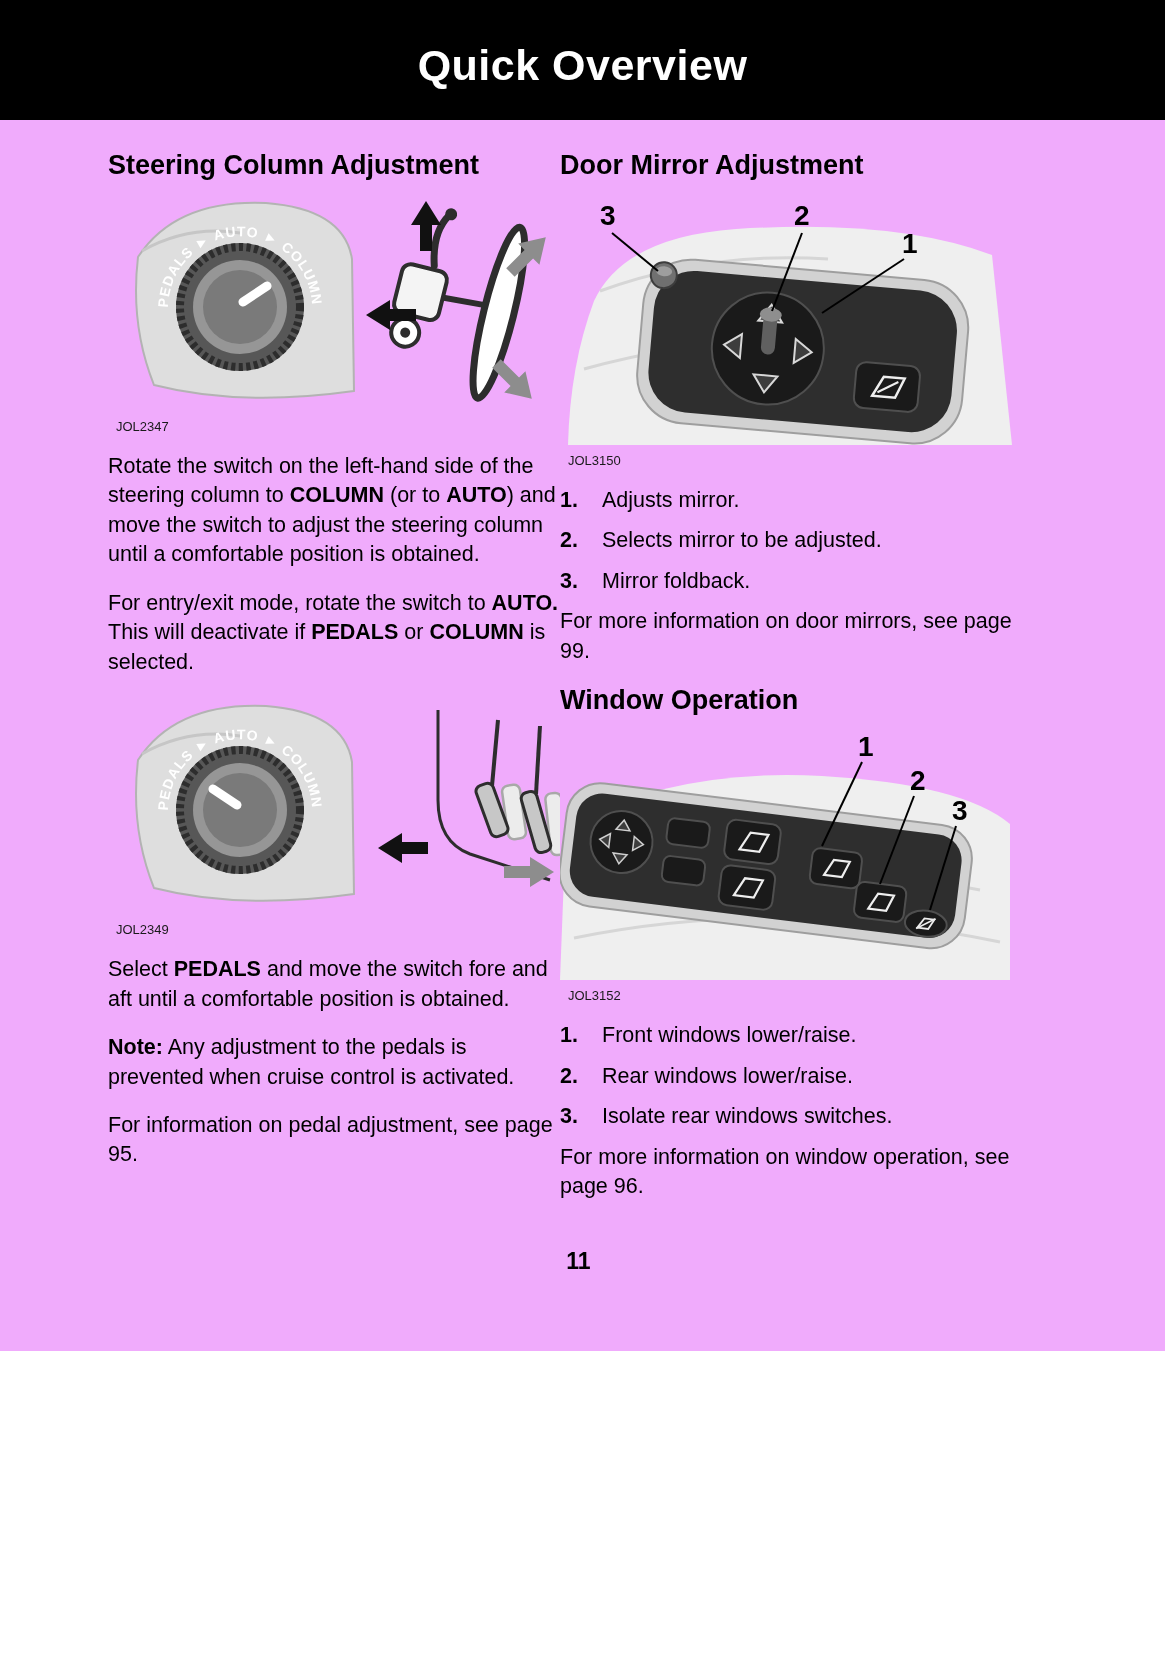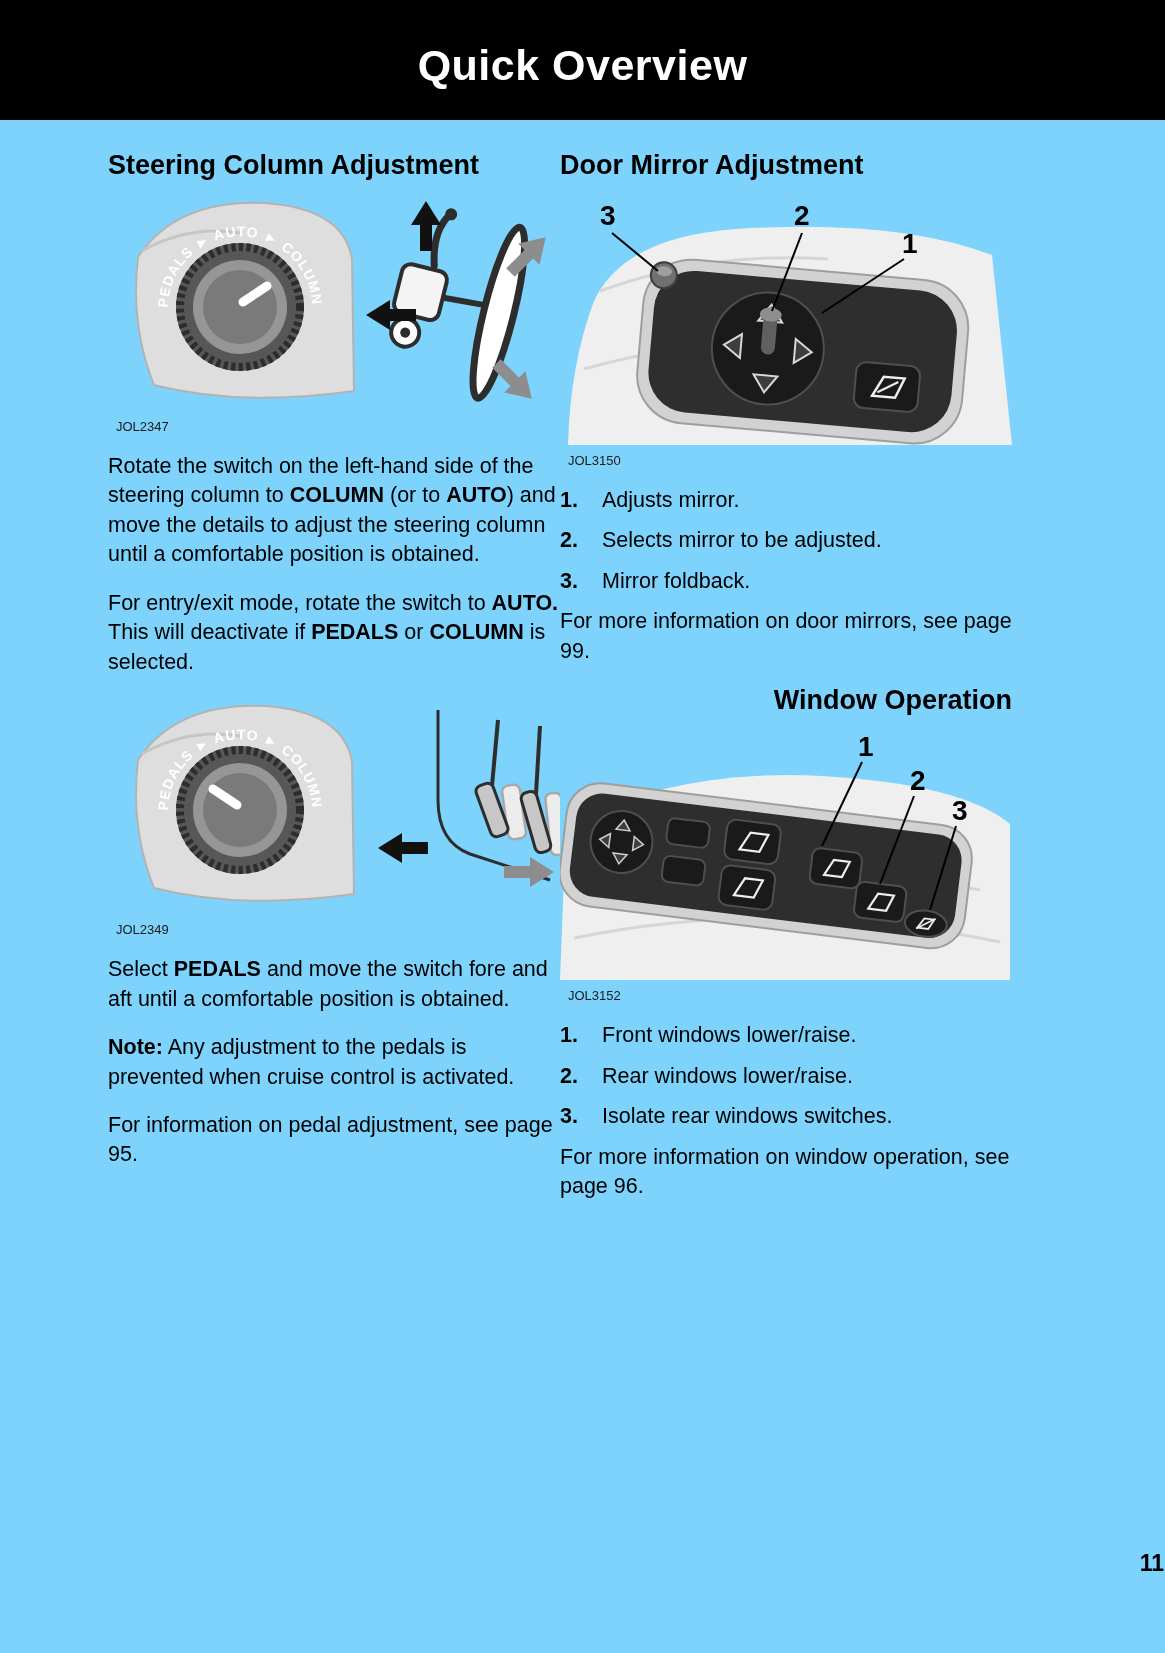--- a/index.html
+++ b/index.html
@@ -1,39 +1,39 @@
 <!DOCTYPE html>
 <html><head>
 <meta charset="utf-8">
 <style>
   * { margin:0; padding:0; box-sizing:border-box; }
   body { background:#ffffff; font-family:"Liberation Sans","DejaVu Sans",sans-serif; }
   .page {
-    position:relative; width:1165px; height:1653px; background:#7dd3fc;
+    position:relative; width:1165px; height:1351px; background:#f0abfc;
     overflow:hidden; color:#000;
   }
   .header {
     position:absolute; top:0; left:0; right:0; height:120px; background:#000;
     display:flex; align-items:center; justify-content:center;
   }
   .header h1 { color:#fff; font-size:43px; font-weight:bold; letter-spacing:0.5px; padding-top:10px; }
   .content {
     position:absolute; top:150px; left:108px; width:948px;
     display:grid; grid-template-columns:452px 452px; 
   }
   h2 { font-size:27px; font-weight:bold; margin:0 0 10px 0; }
-  h2.spaced { margin-top:14px;text-align:right; }
+  h2.spaced { margin-top:14px; }
   p { font-size:21.5px; line-height:1.37; margin:0 0 19px 0; }
   p.note { }
   figure { margin:12px 0 0 0; }
   figcaption { font-size:13px; color:#1a1a1a; margin:4px 0 18px 8px; }
   .num-list { margin:2px 0 6px 0; }
   .item { display:flex; font-size:21.5px; line-height:1.37; margin-bottom:11px; }
   .item .num { font-weight:bold; flex:0 0 42px; }
-  .footer { position:absolute; bottom:76px; left:0; right:1px; text-align:right; }
+  .footer { position:absolute; bottom:76px; left:0; right:8px; text-align:center; }
   .footer .pagenum { font-size:23px; font-weight:bold; }
   svg text { font-family:"Liberation Sans","DejaVu Sans",sans-serif; }
 </style>
 </head>
 <body>
 
 <div class="page">
 
   <div class="header">
     <h1>Quick Overview</h1>
@@ -72,21 +72,21 @@
             </g>
             <path d="M-22,-6 L4,-6 L4,-15 L28,0 L4,15 L4,6 L-22,6 Z" transform="translate(318,36) rotate(-90)" fill="#111111"></path>
             <path d="M-22,-6 L4,-6 L4,-15 L28,0 L4,15 L4,6 L-22,6 Z" transform="translate(418,64) rotate(-45)" fill="#8d8d8d"></path>
             <path d="M-22,-6 L4,-6 L4,-15 L28,0 L4,15 L4,6 L-22,6 Z" transform="translate(286,122) rotate(180)" fill="#111111"></path>
             <path d="M-22,-6 L4,-6 L4,-15 L28,0 L4,15 L4,6 L-22,6 Z" transform="translate(404,186) rotate(45)" fill="#8d8d8d"></path>
           </g>
         </svg>
         <figcaption>JOL2347</figcaption>
       </figure>
 
-      <p><span>Rotate the switch on the left-hand side of the steering column to </span><b>COLUMN</b><span> (or to </span><b>AUTO</b><span>) and move the details to adjust the steering column until a comfortable position is obtained.</span></p>
+      <p><span>Rotate the switch on the left-hand side of the steering column to </span><b>COLUMN</b><span> (or to </span><b>AUTO</b><span>) and move the switch to adjust the steering column until a comfortable position is obtained.</span></p>
 
       <p><span>For entry/exit mode, rotate the switch to </span><b>AUTO.</b><span> This will deactivate if </span><b>PEDALS</b><span> or </span><b>COLUMN</b><span> is selected.</span></p>
 
 
 
       <figure>
         <svg viewBox="0 0 452 218" width="452" height="218">
           <g>
             <path d="M30,64 Q68,6 158,10 Q236,16 244,66 L246,198 Q132,214 46,192 Q22,132 30,64 Z" fill="#dedede" stroke="#b3b3b3" stroke-width="2"></path>
             <path d="M34,58 Q80,32 132,40" fill="none" stroke="#c6c6c6" stroke-width="3"></path>

